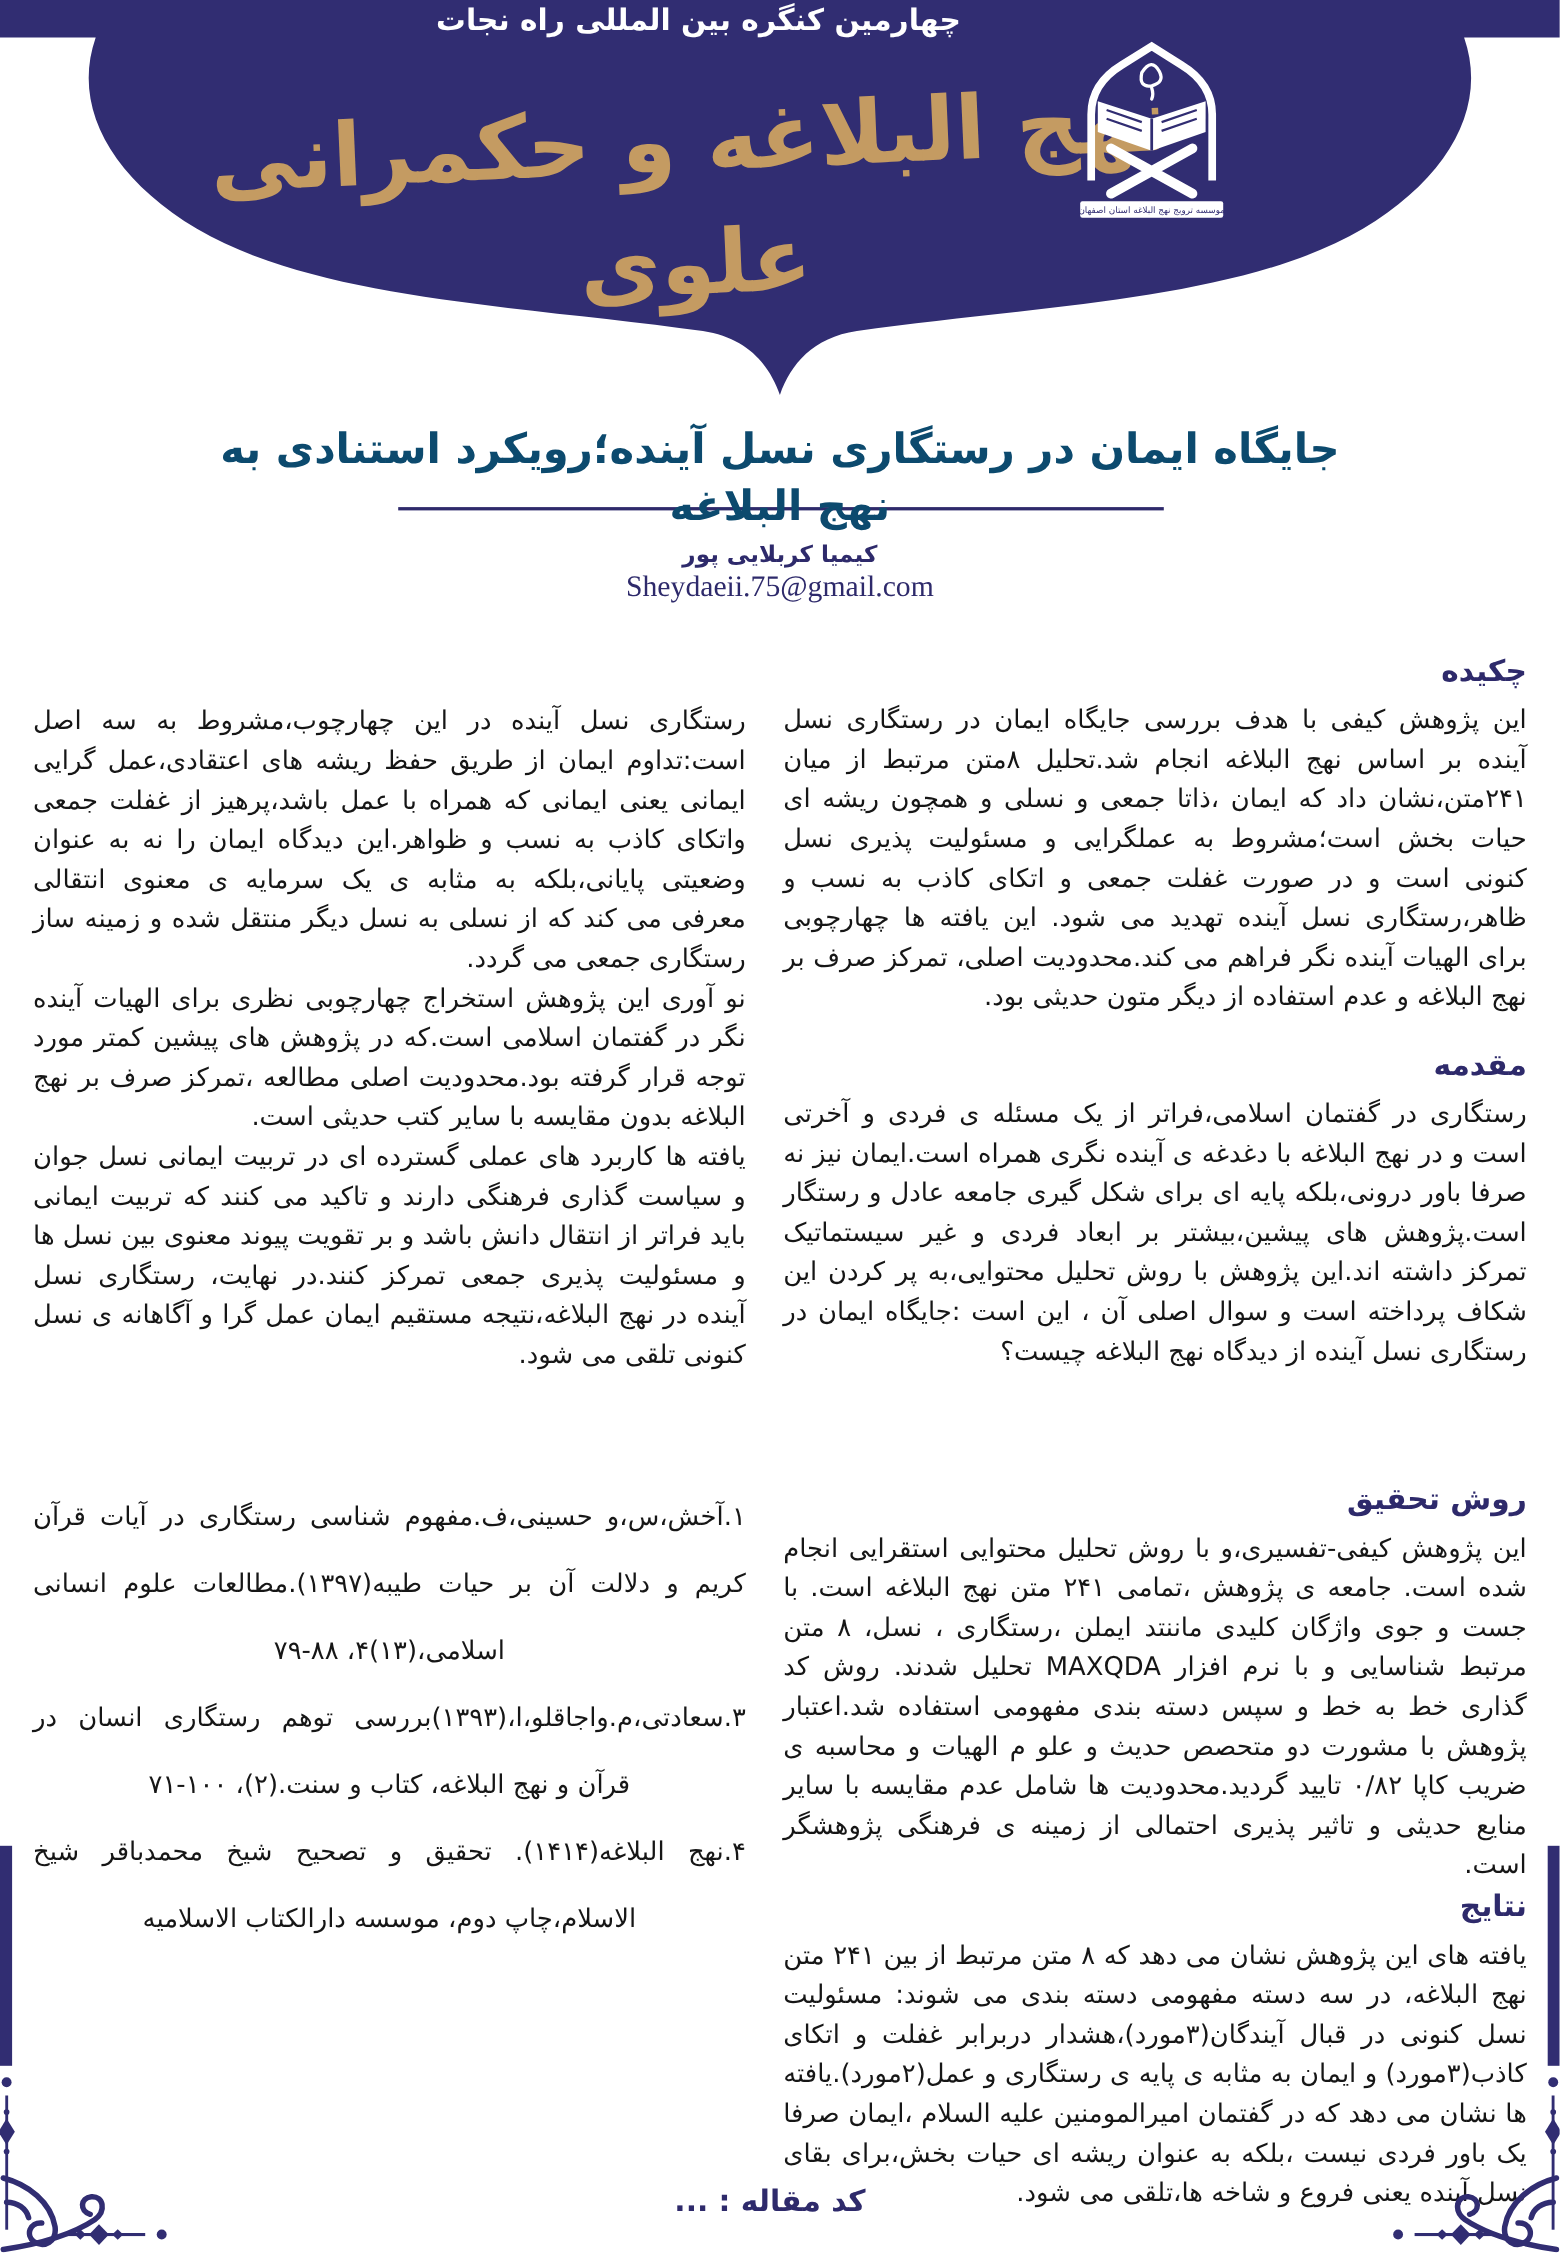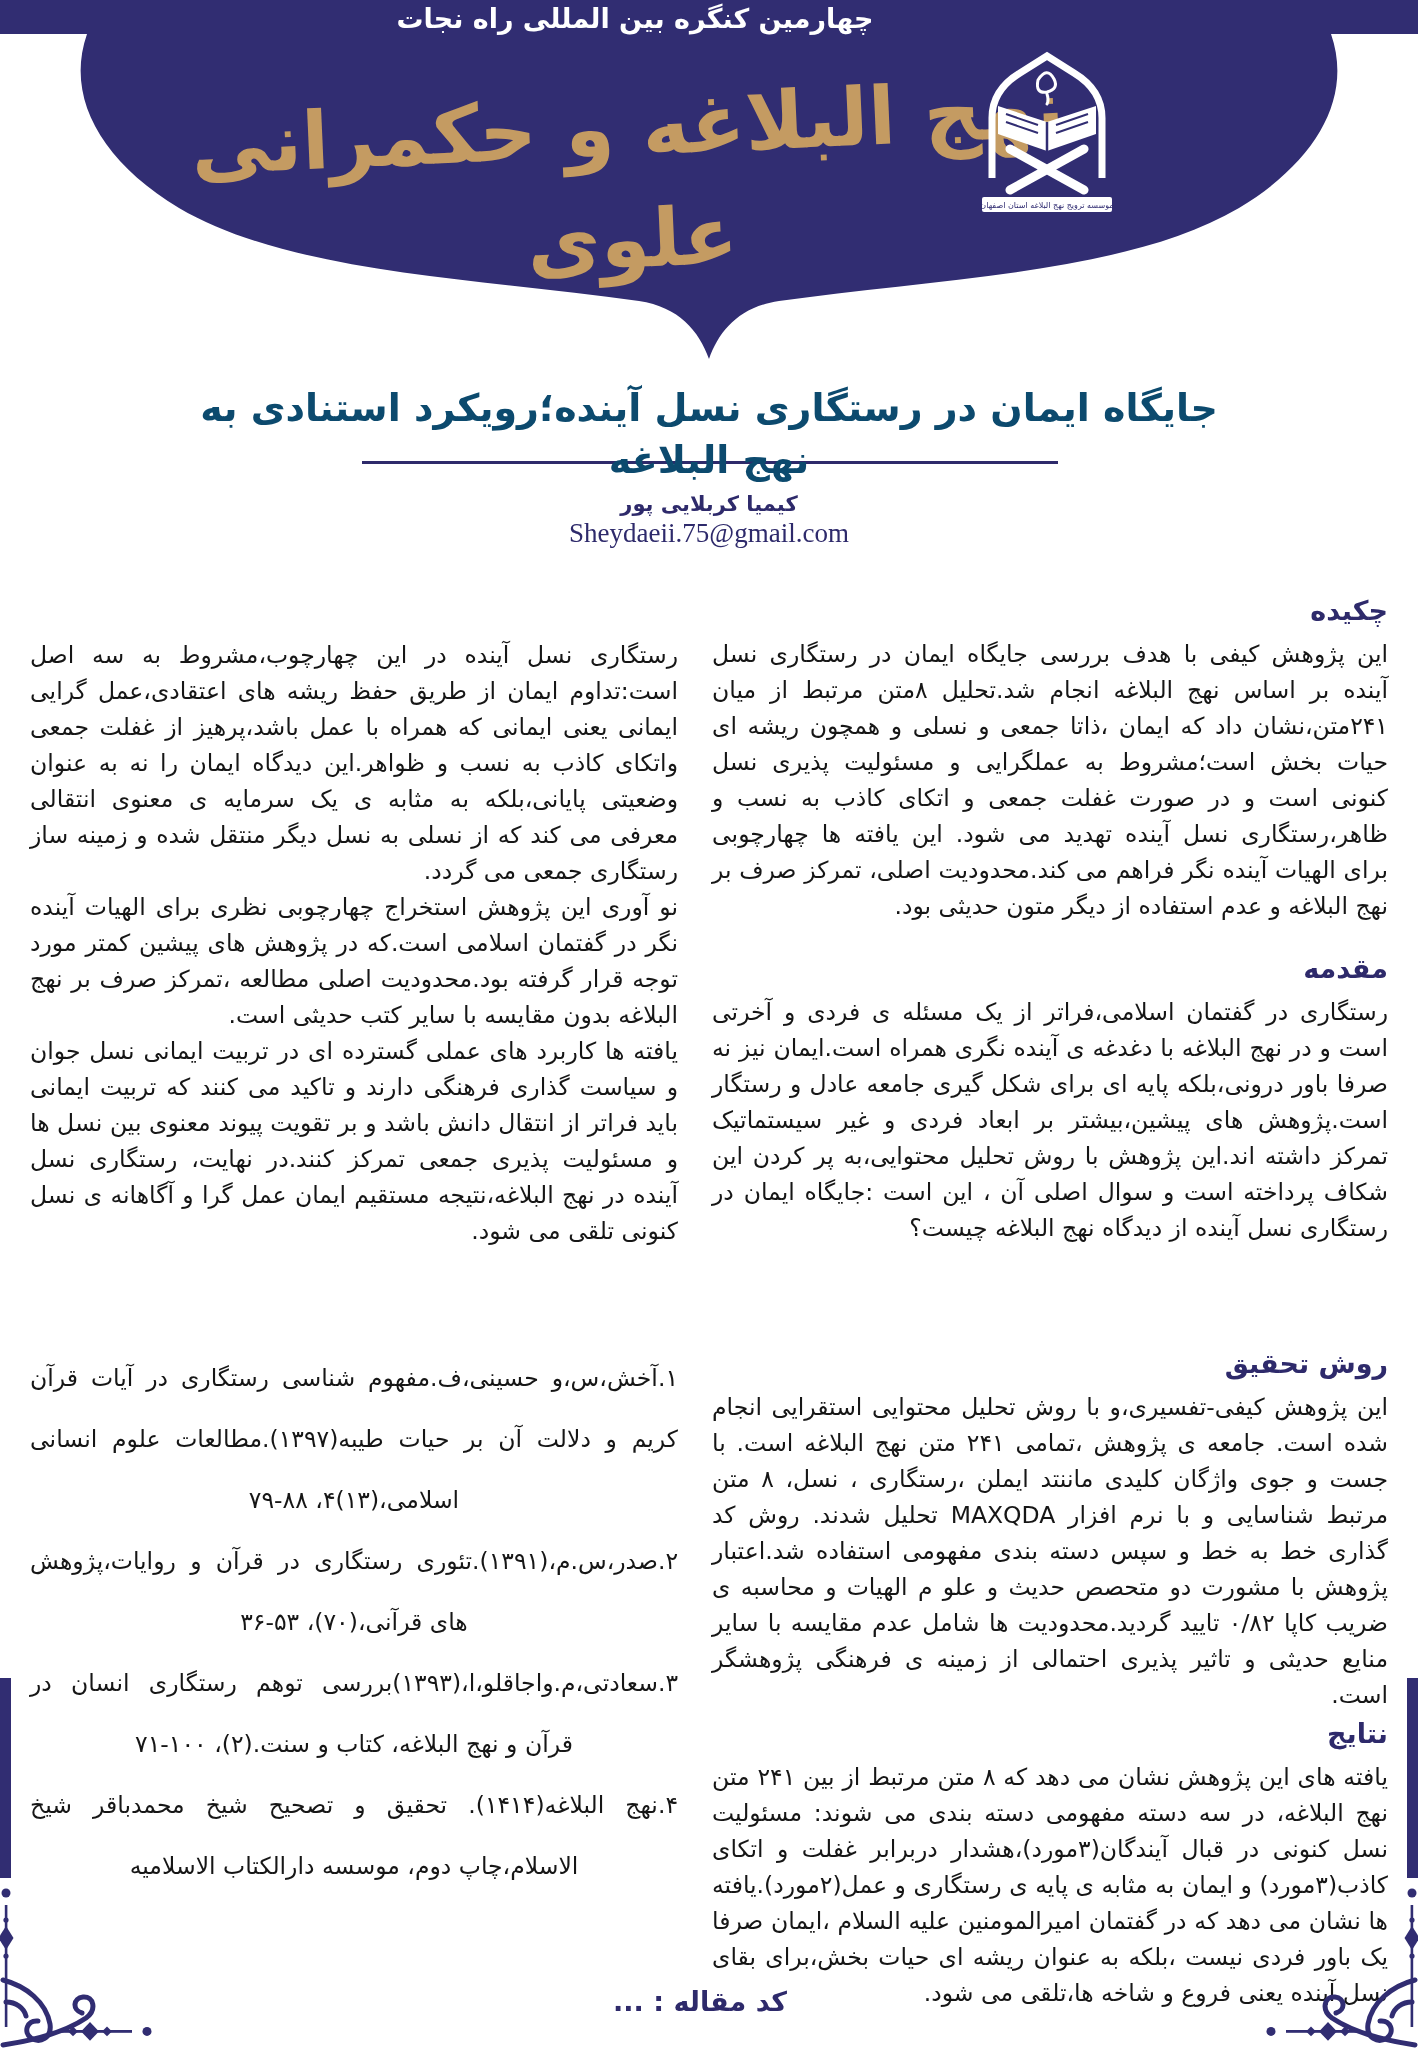--- a/index.html
+++ b/index.html
@@ -12,21 +12,21 @@
   #header-svg{position:absolute;top:0;left:0;}
   .congress-title{
     top:3px;left:0;width:1270px;text-align:center;color:#ffffff;
     font-size:27px;font-weight:bold;letter-spacing:1px;z-index:3;direction:rtl;
   }
   .calligraphy{
     top:72px;left:120px;width:1020px;text-align:center;color:#c49b62;
     font-size:80px;font-weight:bold;z-index:3;direction:rtl;
     transform:rotate(-2.5deg);line-height:1.4;
   }
-  #logo-box{top:46px;left:972px;z-index:4;}
+  #logo-box{top:32px;left:972px;z-index:4;}
   
   .article-title{
     left:0;width:1418px;text-align:center;color:#0c4a6e;font-weight:bold;
     font-size:38px;direction:rtl;z-index:2;
   }
   #title-line1{top:386px;}
   #title-line2{top:438px;}
   #title-divider{top:461px;left:362px;width:696px;height:3px;background:#2e2a6b;z-index:1;}
   .author-name{
     top:492px;left:0;width:1418px;text-align:center;color:#2e2a6b;
@@ -125,21 +125,20 @@
   <div class="body-text">
     <p>رستگاری نسل آینده در این چهارچوب،مشروط به سه اصل است:تداوم ایمان از طریق حفظ ریشه های اعتقادی،عمل گرایی ایمانی یعنی ایمانی که همراه با عمل باشد،پرهیز از غفلت جمعی واتکای کاذب به نسب و ظواهر.این دیدگاه ایمان را نه به عنوان وضعیتی پایانی،بلکه به مثابه ی یک سرمایه ی معنوی انتقالی معرفی می کند که از نسلی به نسل دیگر منتقل شده و زمینه ساز رستگاری جمعی می گردد.</p>
     <p>نو آوری این پژوهش استخراج چهارچوبی نظری برای الهیات آینده نگر در گفتمان اسلامی است.که در پژوهش های پیشین کمتر مورد توجه قرار گرفته بود.محدودیت اصلی مطالعه ،تمرکز صرف بر نهج البلاغه بدون مقایسه با سایر کتب حدیثی است.</p>
     <p>یافته ها کاربرد های عملی گسترده ای در تربیت ایمانی نسل جوان و سیاست گذاری فرهنگی دارند و تاکید می کنند که تربیت ایمانی باید فراتر از انتقال دانش باشد و بر تقویت پیوند معنوی بین نسل ها و مسئولیت پذیری جمعی تمرکز کنند.در نهایت، رستگاری نسل آینده در نهج البلاغه،نتیجه مستقیم ایمان عمل گرا و آگاهانه ی نسل کنونی تلقی می شود.</p>
   </div>
 </div>
 
 <div class="abs col-left refs" style="top:1348px;">
   <div class="body-text">
     <p>۱.آخش،س،و حسینی،ف.مفهوم شناسی رستگاری در آیات قرآن کریم و دلالت آن بر حیات طیبه(۱۳۹۷).مطالعات علوم انسانی اسلامی،(۱۳)۴، ۸۸-۷۹</p>
-    <p>۲.صدر،س.م،(۱۳۹۱).تئوری رستگاری در قرآن و روایات،پژوهش های قرآنی،(۷۰)، ۵۳-۳۶</p>
     <p>۳.سعادتی،م.واجاقلو،ا،(۱۳۹۳)بررسی توهم رستگاری انسان در قرآن و نهج البلاغه، کتاب و سنت.(۲)، ۱۰۰-۷۱</p>
     <p>۴.نهج البلاغه(۱۴۱۴). تحقیق و تصحیح شیخ محمدباقر شیخ الاسلام،چاپ دوم، موسسه دارالکتاب الاسلامیه</p>
   </div>
 </div>
 
 <div class="abs article-code">کد مقاله : ...</div>
 
 <svg class="ornament ornament-left" width="250" height="398" viewBox="0 0 250 398">
   <g fill="#312d72" stroke="none">
     <rect x="0" y="28" width="11" height="200"></rect>

